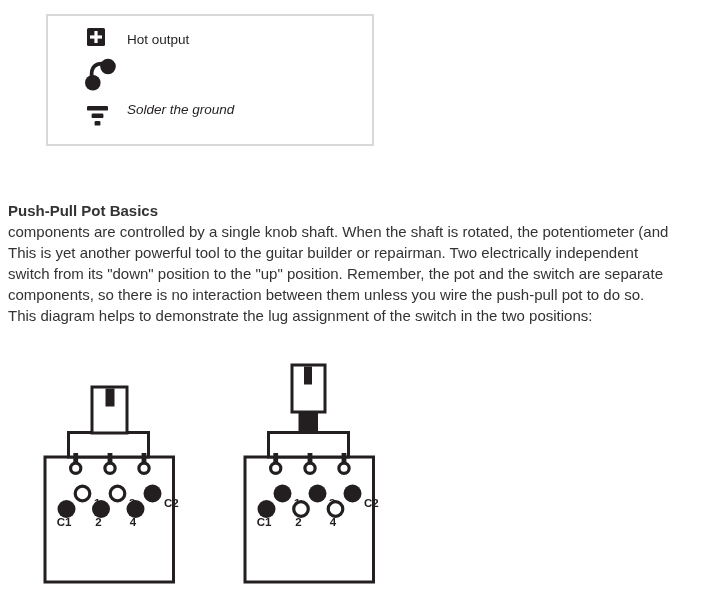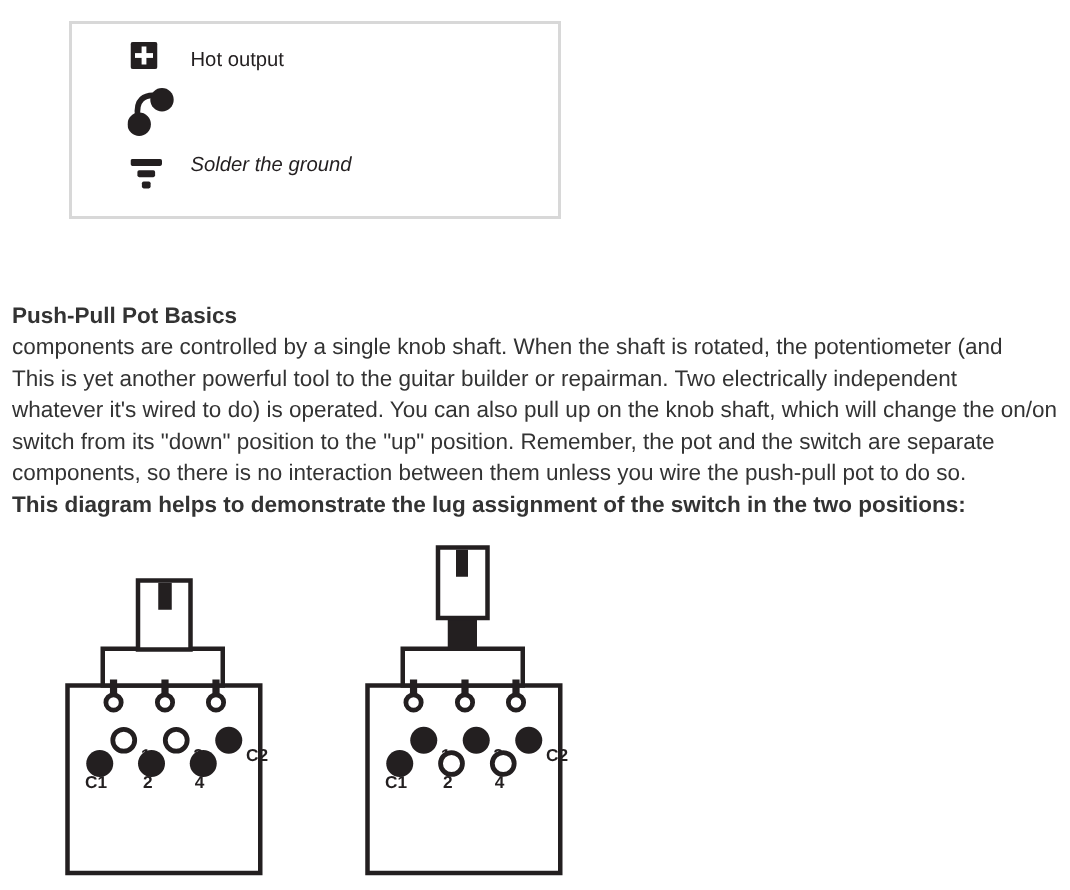--- a/index.html
+++ b/index.html
@@ -13,21 +13,21 @@
   .legend-icon.row0{left:39px;top:12px;}
   .legend-text.row0{left:79px;top:16px;}
   .legend-icon.row1{left:37px;top:42px;}
   .legend-text.row1{left:79px;top:47px;}
   .legend-icon.row2{left:39px;top:90px;}
   .legend-text.row2{left:79px;top:86px;font-style:italic;}
   .article{position:absolute;left:8px;top:188px;width:705px;color:#333;
            font-size:15px;line-height:21px;margin-top:12px;}
   .heading{font-weight:700;}
   .p-line{white-space:nowrap;}
-  .bold-line{font-weight:700;white-space:nowrap;}
+  .bold-line{font-weight:400;white-space:nowrap;}
   .diagram{position:absolute;top:357px;}
   .diagram.d0{left:40px;}
   .diagram.d1{left:240px;}
   .diagram text{font-family:"Liberation Sans",sans-serif;font-weight:700;
                 font-size:11.5px;fill:#231f20;}
 </style>
 </head>
 <body>
 
 <div class="page">
@@ -52,21 +52,20 @@
         </svg></span>
       <div class="legend-text row2">
         <div>Solder the ground</div>
       </div>
     </div>
   <div class="article">
     <div class="heading">Push-Pull Pot Basics</div>
     <div id="paragraph">
         <div class="p-line">components are controlled by a single knob shaft. When the shaft is rotated, the potentiometer (and</div>
         <div class="p-line">This is yet another powerful tool to the guitar builder or repairman. Two electrically independent</div>
-        <div class="p-line">whatever it's wired to do) is operated. You can also pull up on the knob shaft, which will change the on/on</div>
         <div class="p-line">switch from its "down" position to the "up" position. Remember, the pot and the switch are separate</div>
         <div class="p-line">components, so there is no interaction between them unless you wire the push-pull pot to do so.</div>
       </div>
     <div class="bold-line">This diagram helps to demonstrate the lug assignment of the switch in the two positions:</div>
   </div>
   <div id="diagrams">
       <svg width="150" height="236" class="diagram d0">
         <rect x="5" y="100" width="128.5" height="125" fill="#fff" stroke="#231f20" stroke-width="3"></rect>
         <rect x="28.5" y="75.5" width="80" height="24.5" fill="#fff" stroke="#231f20" stroke-width="3"></rect>
         <rect x="52" y="30" width="35" height="46" fill="#fff" stroke="#231f20" stroke-width="3"></rect>

